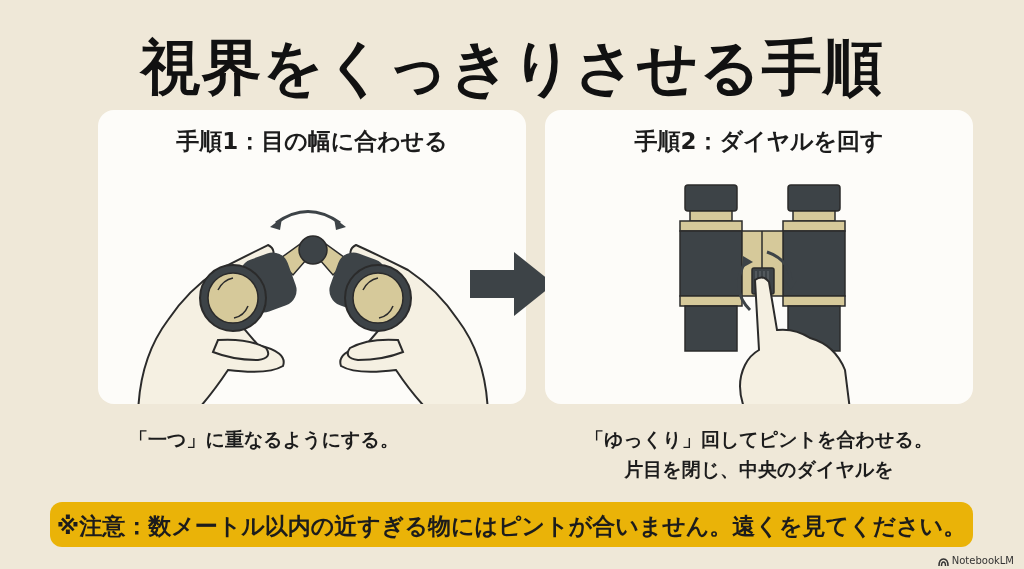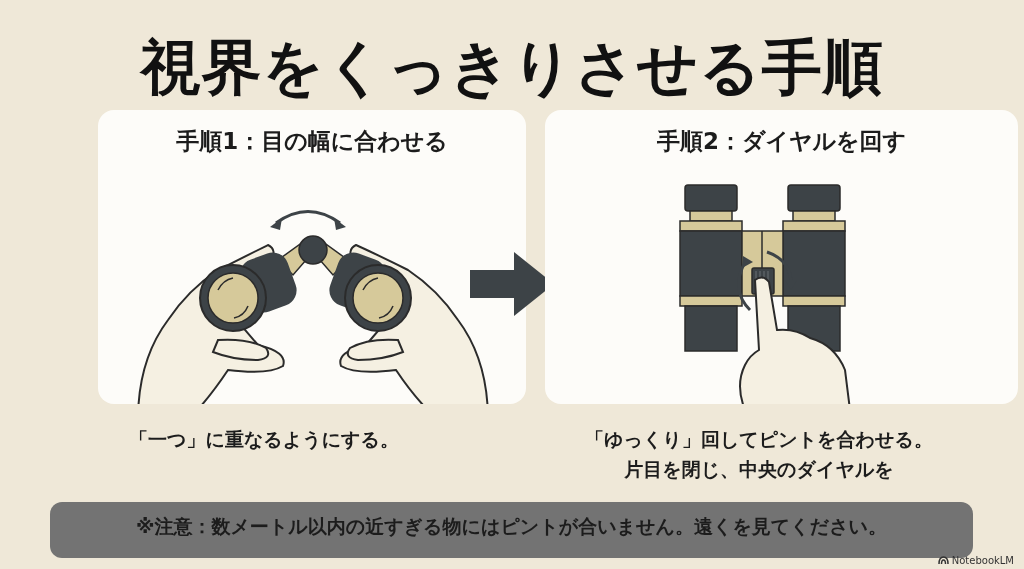--- a/index.html
+++ b/index.html
@@ -13,41 +13,41 @@
     .title {
       position:absolute; left:0; top:28px; width:1024px;
       text-align:center; font-size:60px; font-weight:bold; letter-spacing:1px;
       color:#111;
     }
     .card {
       position:absolute; top:110px; width:428px; height:294px;
       background:#fdfcf9; border-radius:16px;
     }
     .card1 { left:50px;margin-left:48px; }
-    .card2 { left:545px;padding-left:45px; }
+    .card2 { left:545px; }
     .card-title {
       position:absolute; top:16px; left:0; width:100%;
       text-align:center; font-size:23px; font-weight:bold; color:#1c1c1c;
     }
     .illus { position:absolute; left:0; top:60px; width:428px; height:234px; }
     .arrow { position:absolute; left:470px; top:252px; width:84px; height:64px; }
     .desc {
       position:absolute; top:424px; width:428px; text-align:center;
       font-size:19px; font-weight:bold; line-height:30px; color:#1c1c1c;
     }
     .desc1 { left:50px; }
     .desc2 { left:545px; }
     .notice {
-      position:absolute; left:50px; top:502px; width:923px; height:56px;
-      background:#737373; border-radius:12px;
-      text-align:center; line-height:48px; font-size:19px; font-weight:bold; color:#1c1c1c;
+      position:absolute; left:50px; top:502px; width:923px; height:45px;
+      background:#eab308; border-radius:12px;
+      text-align:center; line-height:48px; font-size:23px; font-weight:bold; color:#1c1c1c;
     }
     .brand {
       position:absolute; right:10px; bottom:3px;
-      font-size:10px; color:#333; display:flex; align-items:flex-start; gap:3px;
+      font-size:10px; color:#333; display:flex; align-items:flex-end; gap:3px;
     }
   </style>
 </head>
 <body>
 
 <div class="title">視界をくっきりさせる手順</div>
 
 <div class="card card1">
   <div class="card-title">手順1：目の幅に合わせる</div>
   <svg class="illus" viewBox="0 0 428 234">

